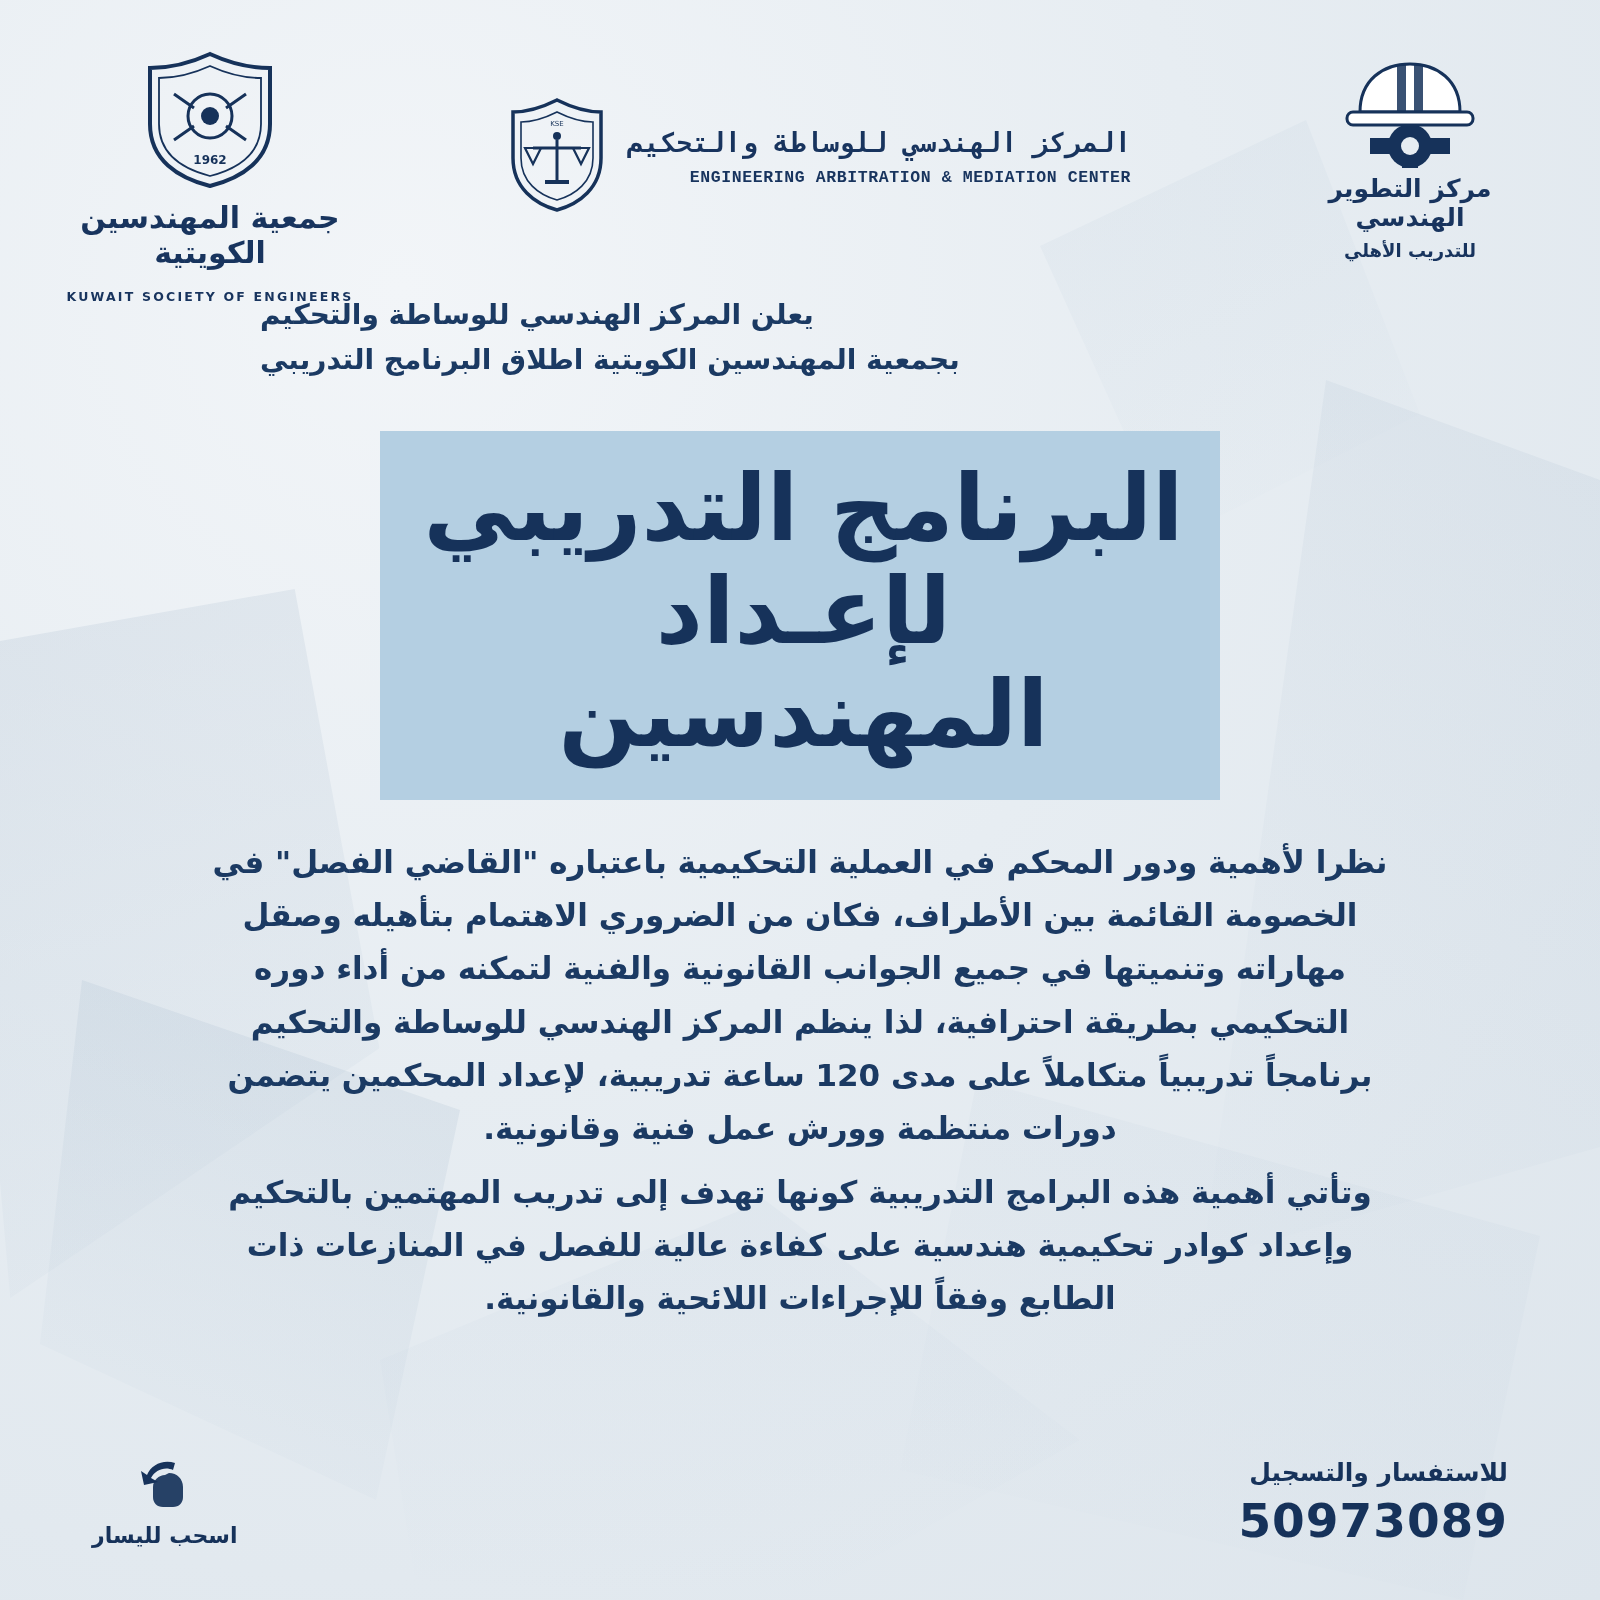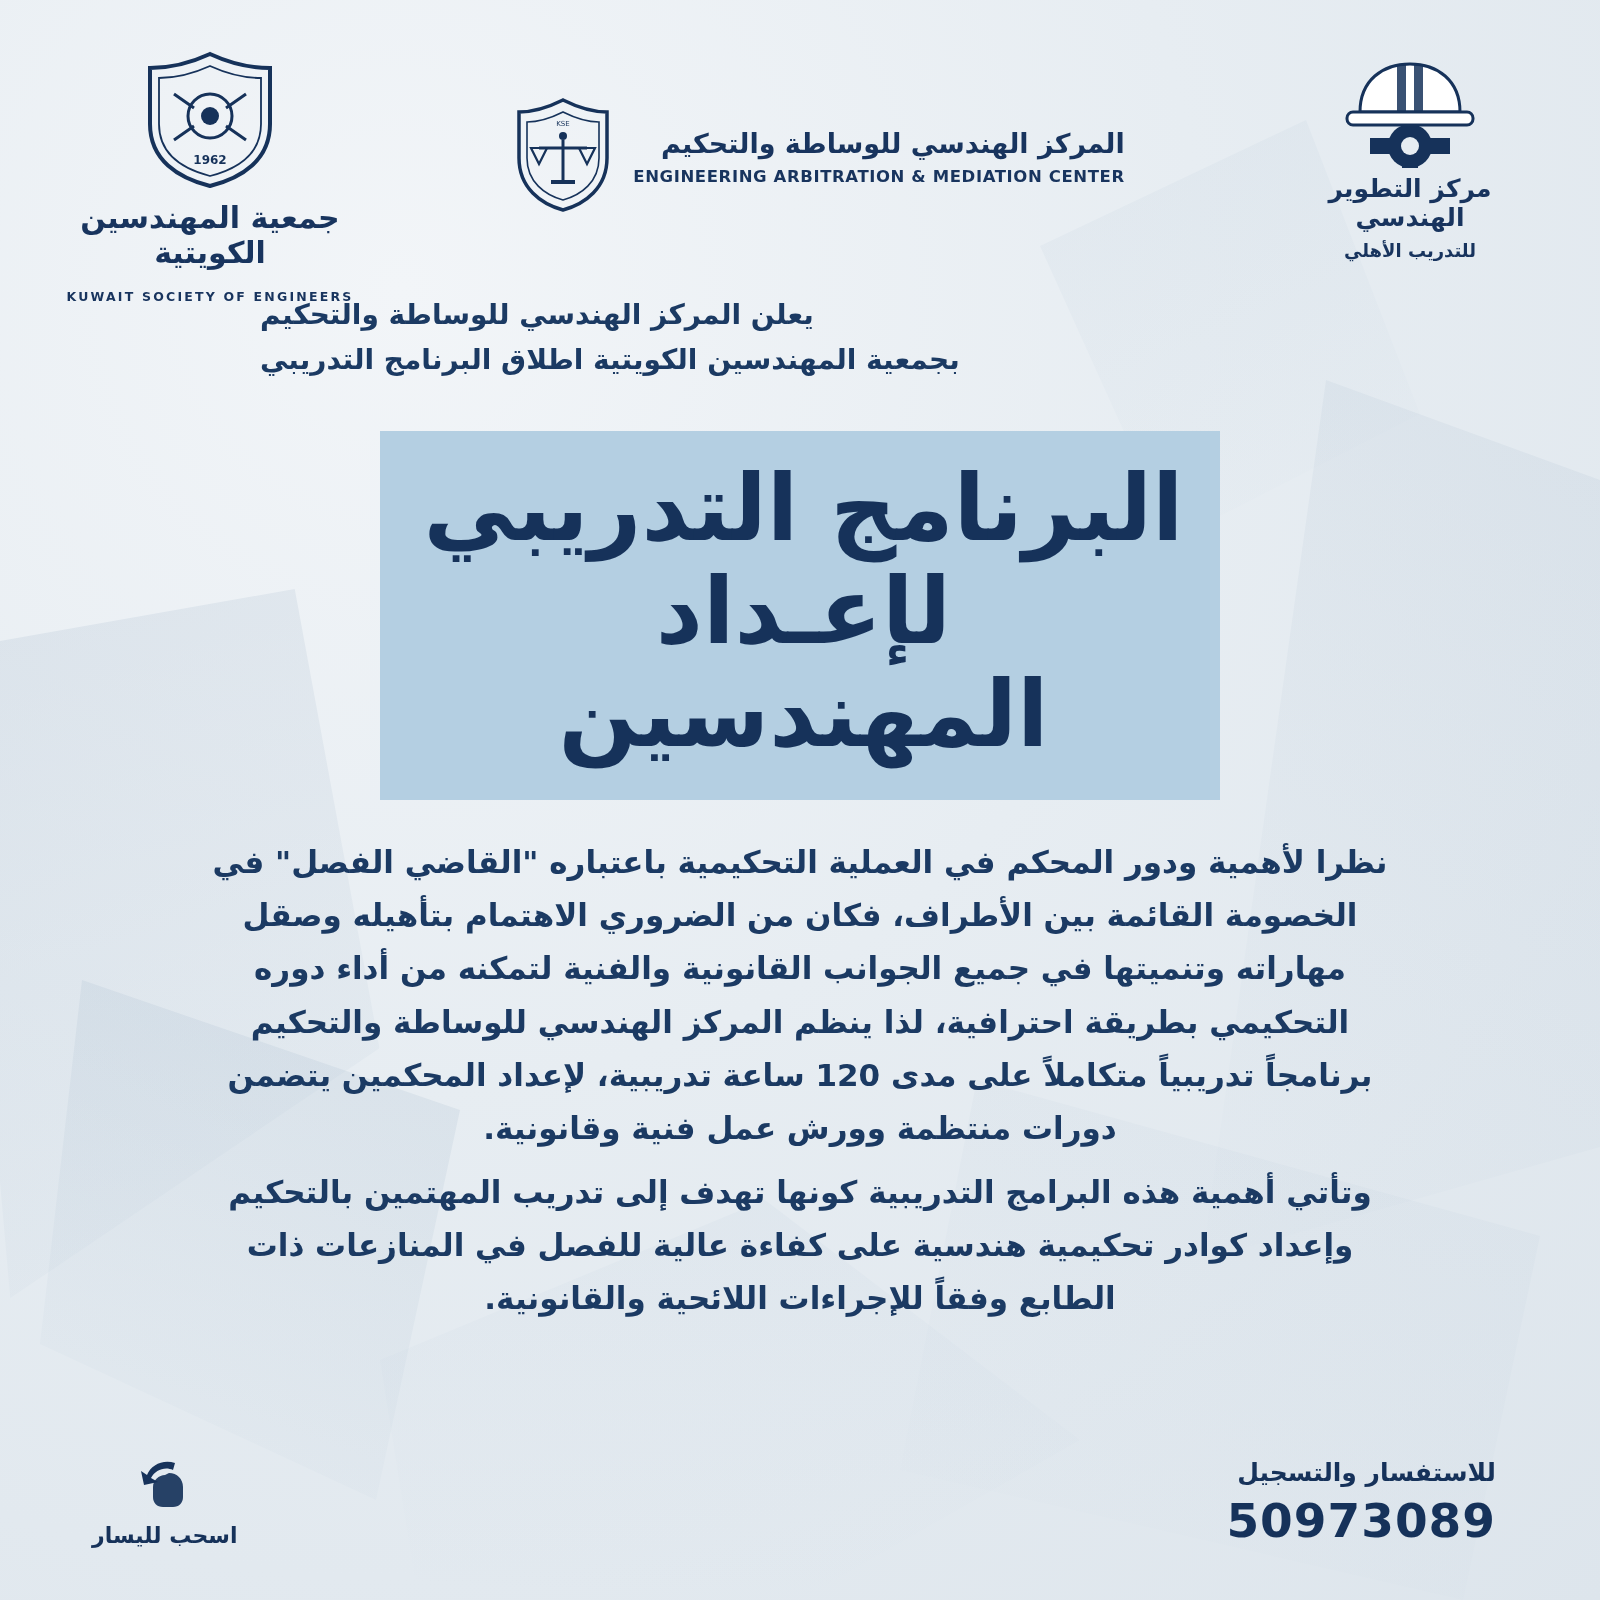--- a/index.html
+++ b/index.html
@@ -67,21 +67,21 @@
     font-size: 25px; font-weight: bold; color: #18345e; letter-spacing: .5px;
     margin-top: 6px;
   }
   .logo-left .l2 { font-size: 18px; font-weight: bold; color: #18345e; margin-top: 8px; }
 
   
   .logo-center {
     display: flex; align-items: center; gap: 22px;
     margin-top: 46px;
   }
-  .logo-center .txt { text-align: right; }
+  .logo-center .txt { text-align: right; font-family: Liberation Mono, monospace; }
   .logo-center .ar {
     font-size: 27px; font-weight: bold; color: #18345e; letter-spacing: 0px; white-space: nowrap;
   }
   .logo-center .en {
     font-size: 16.5px; font-weight: bold; color: #18345e; letter-spacing: .6px;
     margin-top: 8px; direction: ltr; white-space: nowrap;
   }
 
   
   .logo-right { width: 300px; text-align: center; }
@@ -129,21 +129,21 @@
     color: #1b3a63;
     font-size: 31px;
     line-height: 1.72;
     font-weight: 600;
   }
   .body-text p + p { margin-top: 10px; }
 
   
   .footer {
     position: absolute;
-    left: 0; right: 12px; bottom: 52px;
+    left: 0; right: 0; bottom: 52px;
     display: flex; align-items: flex-end; justify-content: space-between;
     padding: 0 92px;
     gap: 44px;
   }
   .contact { text-align: right; color: #16325a; }
   .contact .label { font-size: 25px; font-weight: bold; }
   .contact .phone { font-size: 47px; font-weight: bold; letter-spacing: 1px; margin-top: 6px; }
   .swipe { text-align: center; color: #16325a; }
   .swipe .sw-label { font-size: 22px; font-weight: bold; margin-top: 10px; }
 </style>

